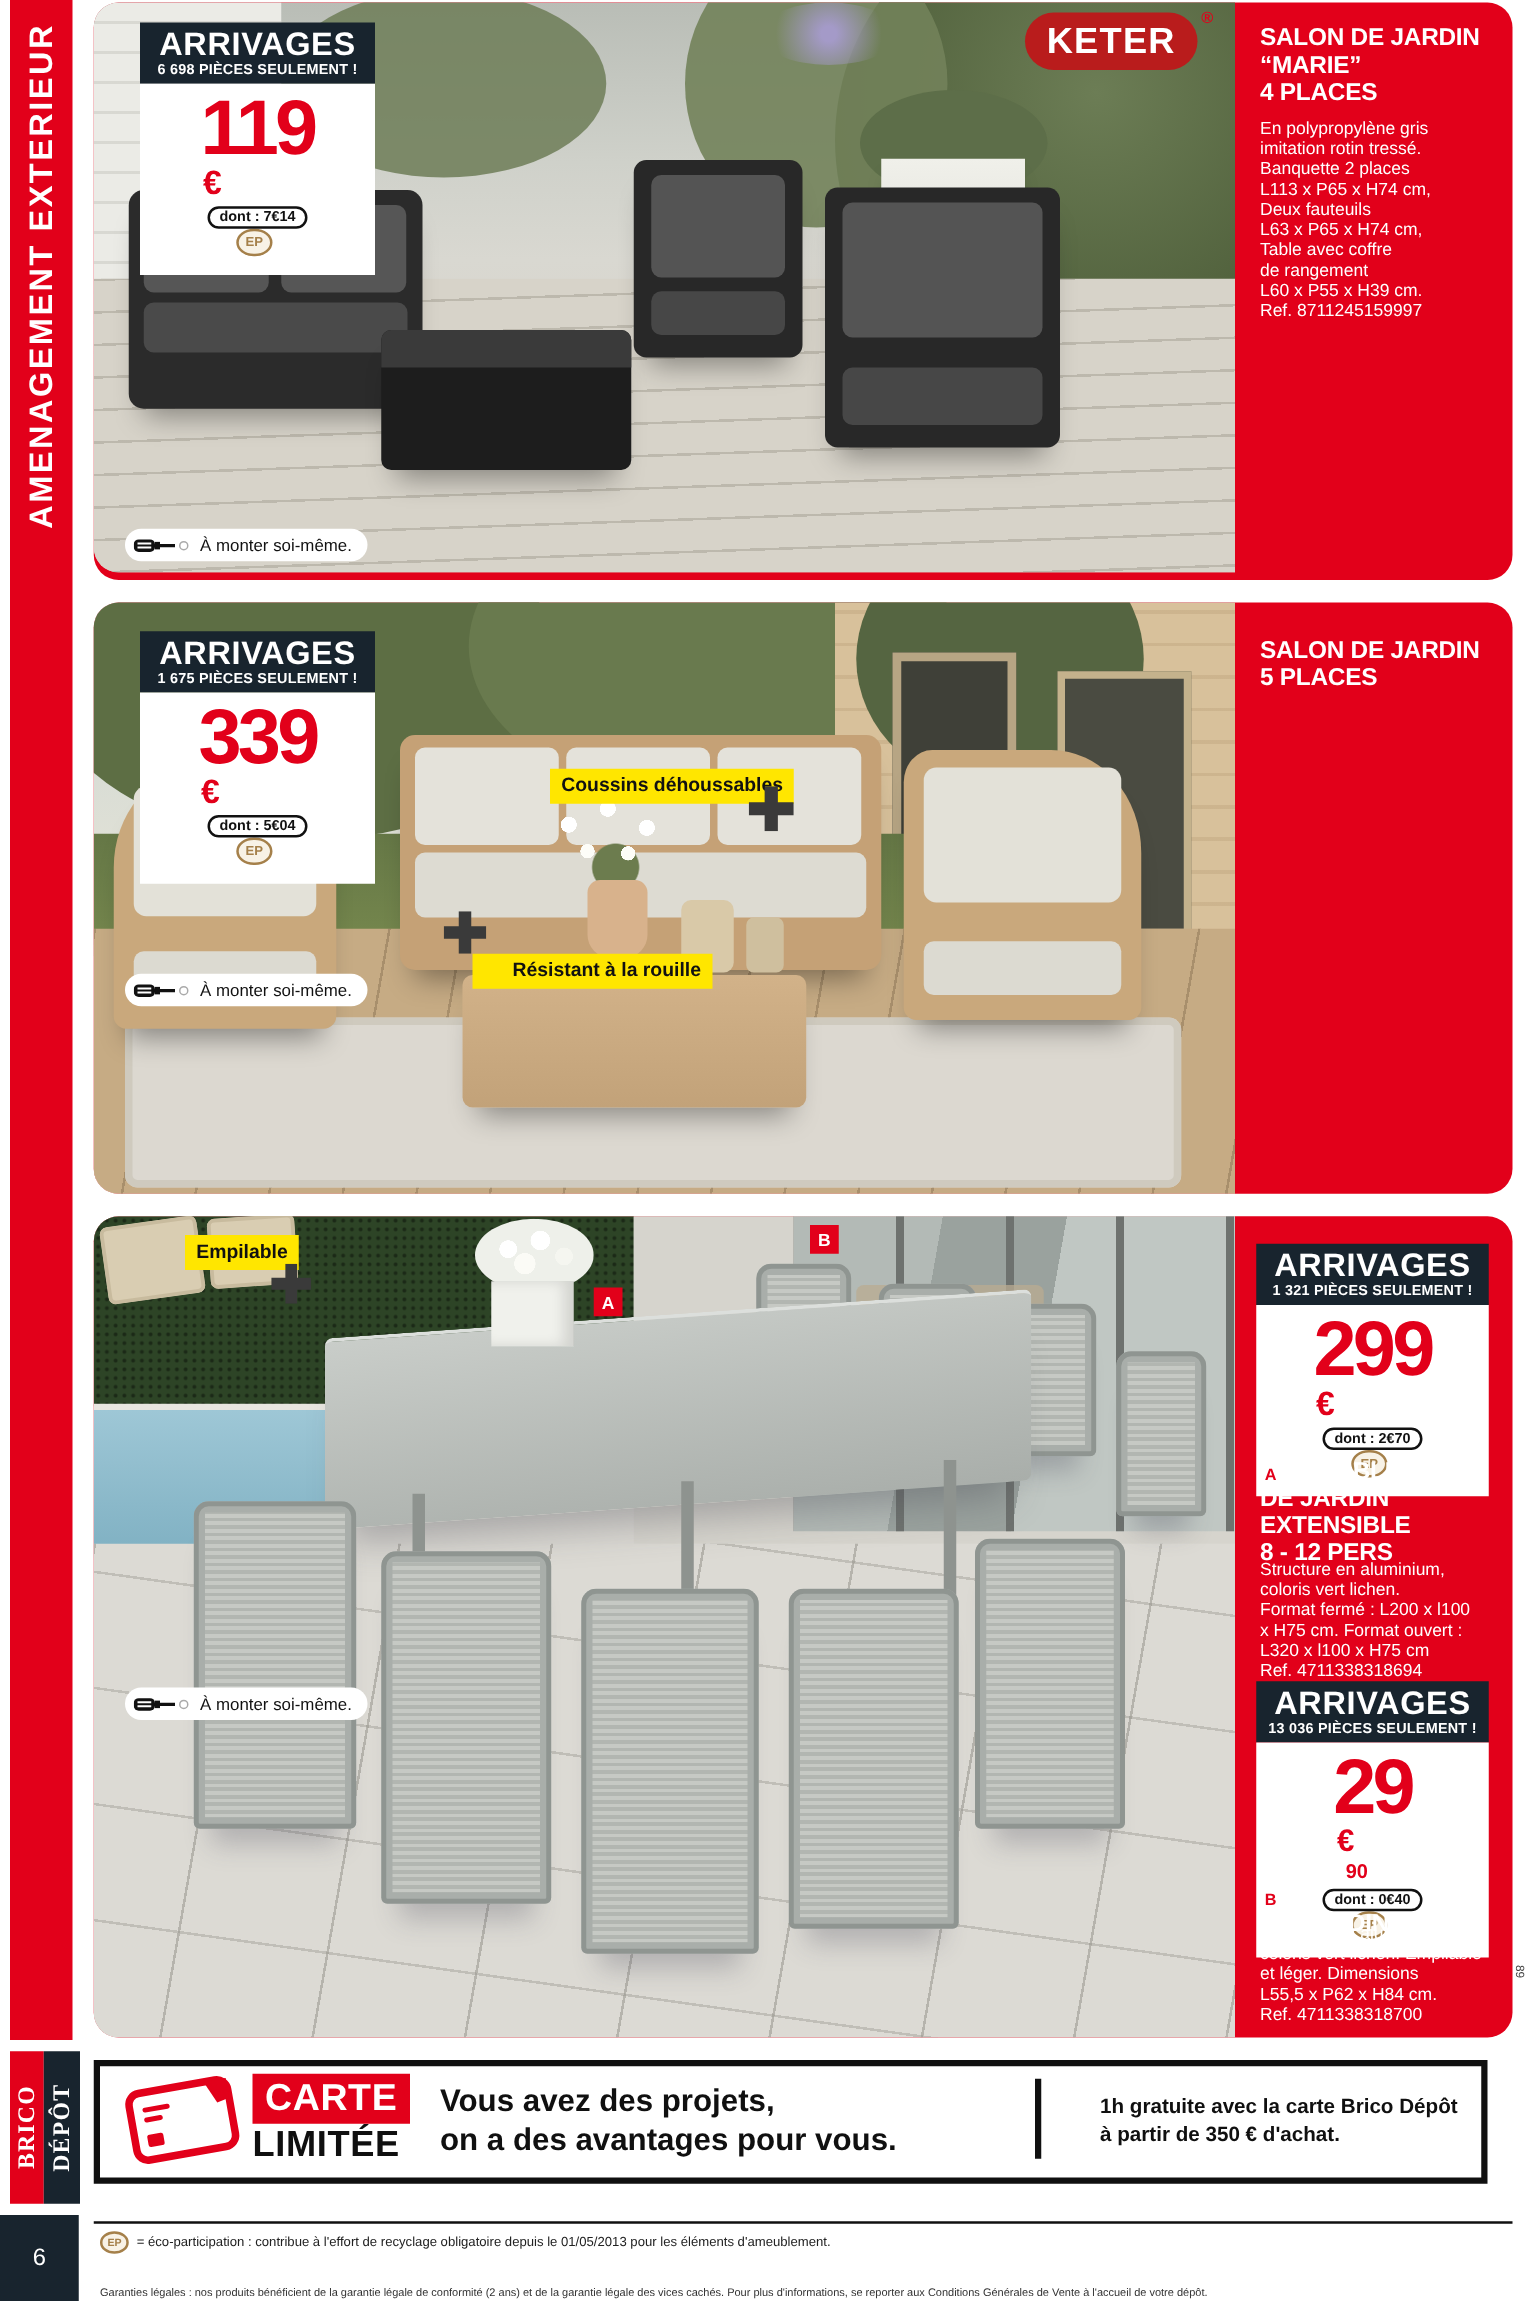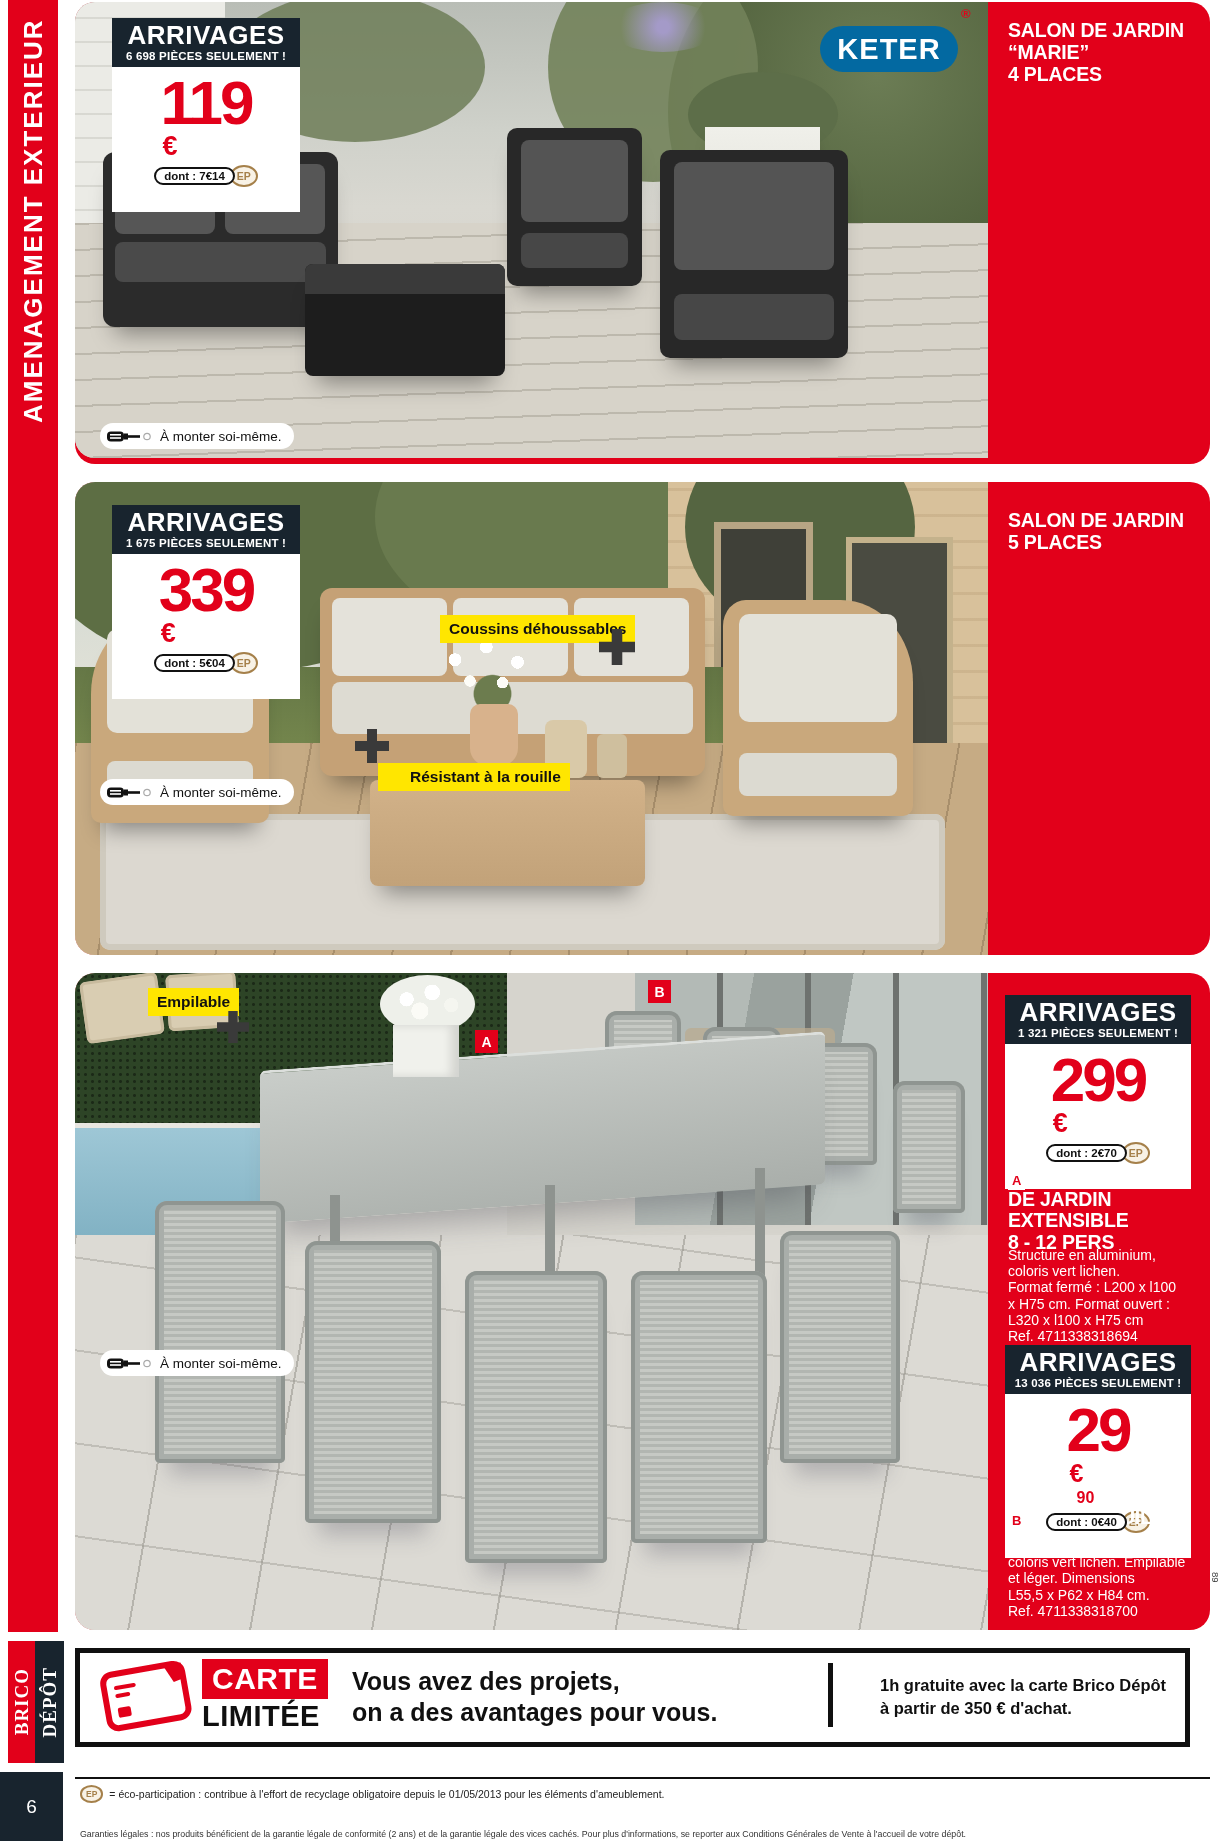--- a/index.html
+++ b/index.html
@@ -39,39 +39,39 @@
   .arr-head{background:#18242e;color:#fff;text-align:center;padding:4px 0 5px;}
   .arr-head .l1{font-size:26px;font-weight:bold;line-height:1;letter-spacing:0.5px;}
   .arr-head .l2{font-size:11.5px;font-weight:bold;margin-top:2px;letter-spacing:0.2px;}
   .price-box{background:#fff;text-align:center;padding-top:7px;}
   .price{color:#e2001a;font-weight:bold;font-size:62px;line-height:0.95;letter-spacing:-3px;
          display:inline-flex;align-items:flex-start;justify-content:center;flex-direction:column;}
   .eur-sup{font-size:27px;letter-spacing:0;margin-top:1px;margin-left:2px;}
   .eurocol{display:inline-flex;flex-direction:column;align-items:flex-start;margin-top:1px;margin-left:3px;}
   .eurocol .eur{font-size:25px;line-height:1;letter-spacing:0;}
   .eurocol .cents{font-size:16px;line-height:1;margin-top:4px;margin-left:7px;letter-spacing:0;}
-  .dont-row{display:flex;align-items:center;justify-content:center;margin-top:5px;padding-bottom:25px;}
+  .dont-row{display:flex;align-items:center;justify-content:center;margin-top:5px;padding-bottom:15px;flex-direction:column;}
   .dont{border:2px solid #111;border-radius:10px;background:#fff;font-size:11.5px;font-weight:bold;
         padding:1px 8px;color:#111;position:relative;z-index:1;white-space:nowrap;}
   .ep-oval{border:2px solid #a5804a;border-radius:50%;color:#a5804a;background:#f8f2e6;
            font-size:10.5px;font-weight:bold;padding:3px 5px;margin-left:-5px;}
 
   
   .ylabel{position:absolute;background:#ffe600;color:#111;font-weight:bold;font-size:15.5px;line-height:1;
           padding:6px 9px;white-space:nowrap;z-index:5;}
   .plus{position:absolute;z-index:6;}
   .assembly{position:absolute;background:#fff;border-radius:13px;height:26px;display:flex;align-items:center;
             padding:0 12px 0 7px;gap:7px;font-size:13.5px;color:#111;width:max-content;z-index:5;}
   .marker{position:absolute;width:23px;height:23px;background:#e2001a;color:#fff;font-weight:bold;font-size:14px;
           display:flex;align-items:center;justify-content:center;z-index:5;}
   .tmarker{display:inline-flex;width:17px;height:17px;background:#fff;color:#e2001a;font-size:13px;font-weight:bold;
            align-items:center;justify-content:center;margin-right:5px;transform:translateY(1px);}
-  .keter{position:absolute;left:745px;top:8px;width:138px;height:46px;background:#0369a1;border-radius:26px;
+  .keter{position:absolute;left:745px;top:8px;width:138px;height:46px;background:#b91c1c;border-radius:26px;
          color:#fff;font-weight:bold;font-size:29px;display:flex;align-items:center;justify-content:center;
-         letter-spacing:1px;z-index:5;margin-top:16px;}
+         letter-spacing:1px;z-index:5;}
   .keter-reg{position:absolute;left:886px;top:4px;color:#e2001a;font-size:13px;font-weight:bold;z-index:5;}
 
   
   .loyalty{position:absolute;left:75px;top:1648px;width:1105px;height:89px;border:5px solid #101010;background:#fff;}
   .lcarte{position:absolute;left:122px;top:6px;background:#e2001a;color:#fff;font-size:30px;font-weight:bold;
           padding:3px 10px;letter-spacing:0.5px;}
   .lfid{position:absolute;left:122px;top:47px;color:#101010;font-size:29px;font-weight:bold;letter-spacing:0.5px;}
   .lslogan{position:absolute;left:272px;top:13px;font-size:25px;font-weight:bold;color:#101010;line-height:1.25;white-space:pre-line;}
   .ldiv{position:absolute;left:748px;top:10px;width:5px;height:64px;background:#101010;}
   .loffer{position:absolute;left:800px;top:21px;font-size:16.5px;font-weight:bold;color:#101010;line-height:1.4;white-space:pre-line;}
@@ -264,20 +264,30 @@
           <rect x="21" y="5.2" width="12" height="2.6" fill="#111"></rect>
           <circle cx="40" cy="6.5" r="3.2" fill="none" stroke="#aaa" stroke-width="1.2"></circle>
         </svg>
       <span>À monter soi-même.</span>
     </div>
 
     <div class="panel">
       <div class="panel-title" style="position:absolute;left:20px;top:18px;width:192px;">SALON DE JARDIN
 “MARIE”
 4 PLACES</div>
+      <div class="panel-desc" style="position:absolute;left:20px;top:92px;width:195px;">En polypropylène gris
+imitation rotin tressé.
+Banquette 2 places
+L113 x P65 x H74 cm,
+Deux fauteuils
+L63 x P65 x H74 cm,
+Table avec coffre
+de rangement
+L60 x P55 x H39 cm.
+Ref. 8711245159997</div>
     </div>
   </div>
 
   <div class="card card2">
     <div class="photo">
       <div class="s2-bg"></div>
       <div class="s2-t1"></div>
       <div class="s2-t2"></div>
       <div class="s2-house"></div>
       <div class="s2-t3"></div>

